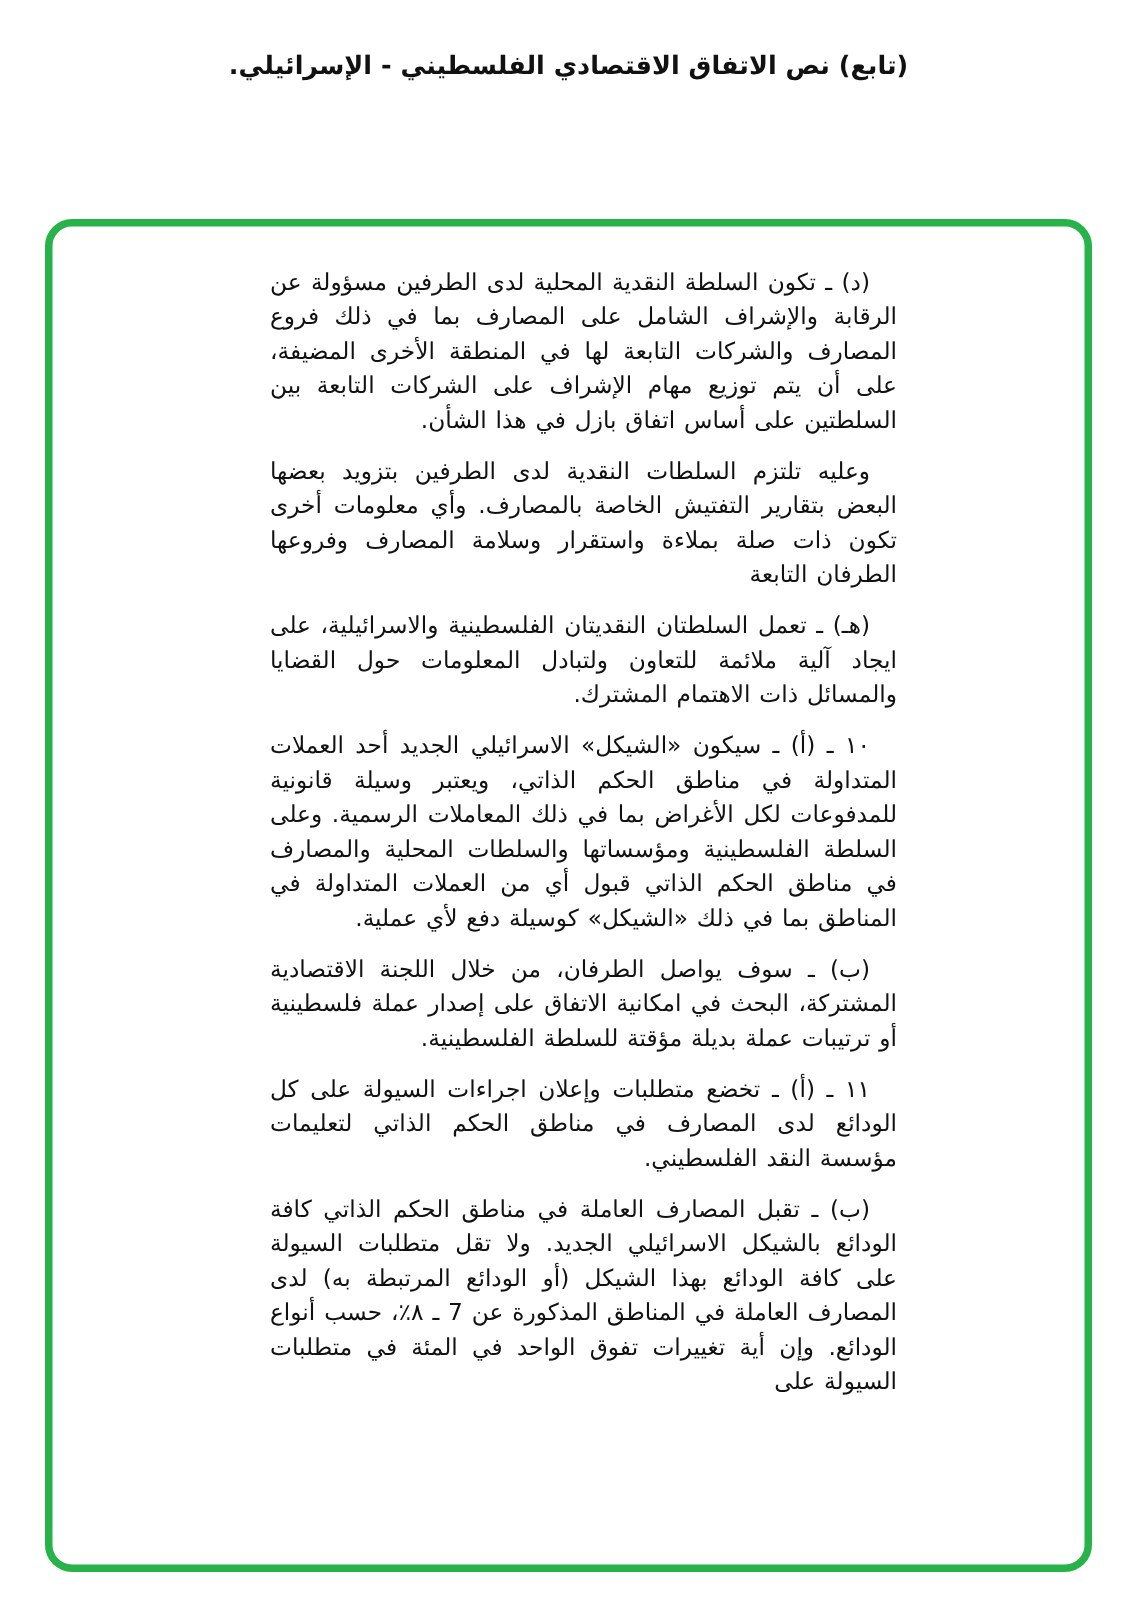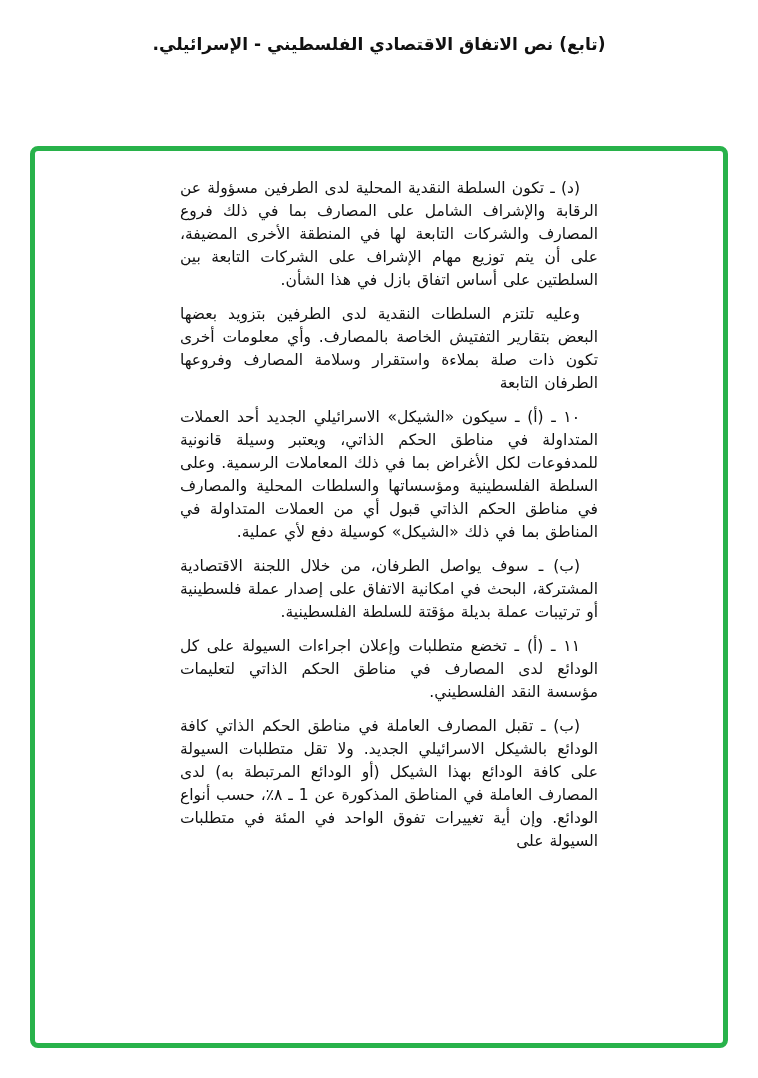--- a/index.html
+++ b/index.html
@@ -38,21 +38,21 @@
     font-size: 12px;
     font-weight: bold;
   }
   .content-frame {
     position: absolute;
     left: 30px;
     top: 146px;
     width: 698px;
     height: 902px;
     border: 5px solid #28b24a;
-    border-radius: 8px;
+    border-radius: 18px;
     background: #ffffff;
   }
   .text-column {
     padding: 26px 125px 0 145px;
     direction: rtl;
     text-align: justify;
     font-size: 15.5px;
     line-height: 23px;
   }
   .para {
@@ -68,20 +68,21 @@
 <div class="page">
 
   <header class="doc-header">
     <h1 class="doc-title">(تابع) نص الاتفاق الاقتصادي الفلسطيني - الإسرائيلي.</h1>
   </header>
 
   <div class="content-frame">
     <div class="text-column">
       <p class="para">(د) ـ تكون السلطة النقدية المحلية لدى الطرفين مسؤولة عن الرقابة والإشراف الشامل على المصارف بما في ذلك فروع المصارف والشركات التابعة لها في المنطقة الأخرى المضيفة، على أن يتم توزيع مهام الإشراف على الشركات التابعة بين السلطتين على أساس اتفاق بازل في هذا الشأن.</p>
       <p class="para">وعليه تلتزم السلطات النقدية لدى الطرفين بتزويد بعضها البعض بتقارير التفتيش الخاصة بالمصارف. وأي معلومات أخرى تكون ذات صلة بملاءة واستقرار وسلامة المصارف وفروعها الطرفان التابعة</p>
+      <p class="para">(هـ) ـ تعمل السلطتان النقديتان الفلسطينية والاسرائيلية، على ايجاد آلية ملائمة للتعاون ولتبادل المعلومات حول القضايا والمسائل ذات الاهتمام المشترك.</p>
       <p class="para">١٠ ـ (أ) ـ سيكون «الشيكل» الاسرائيلي الجديد أحد العملات المتداولة في مناطق الحكم الذاتي، ويعتبر وسيلة قانونية للمدفوعات لكل الأغراض بما في ذلك المعاملات الرسمية. وعلى السلطة الفلسطينية ومؤسساتها والسلطات المحلية والمصارف في مناطق الحكم الذاتي قبول أي من العملات المتداولة في المناطق بما في ذلك «الشيكل» كوسيلة دفع لأي عملية.</p>
       <p class="para">(ب) ـ سوف يواصل الطرفان، من خلال اللجنة الاقتصادية المشتركة، البحث في امكانية الاتفاق على إصدار عملة فلسطينية أو ترتيبات عملة بديلة مؤقتة للسلطة الفلسطينية.</p>
       <p class="para">١١ ـ (أ) ـ تخضع متطلبات وإعلان اجراءات السيولة على كل الودائع لدى المصارف في مناطق الحكم الذاتي لتعليمات مؤسسة النقد الفلسطيني.</p>
-      <p class="para">(ب) ـ تقبل المصارف العاملة في مناطق الحكم الذاتي كافة الودائع بالشيكل الاسرائيلي الجديد. ولا تقل متطلبات السيولة على كافة الودائع بهذا الشيكل (أو الودائع المرتبطة به) لدى المصارف العاملة في المناطق المذكورة عن 1 ـ ٨٪، حسب أنواع الودائع. وإن أية تغييرات تفوق الواحد في المئة في متطلبات السيولة على</p>
+      <p class="para">(ب) ـ تقبل المصارف العاملة في مناطق الحكم الذاتي كافة الودائع بالشيكل الاسرائيلي الجديد. ولا تقل متطلبات السيولة على كافة الودائع بهذا الشيكل (أو الودائع المرتبطة به) لدى المصارف العاملة في المناطق المذكورة عن 7 ـ ٨٪، حسب أنواع الودائع. وإن أية تغييرات تفوق الواحد في المئة في متطلبات السيولة على</p>
     </div>
   </div>
 
 </div>
 
 </body></html>

